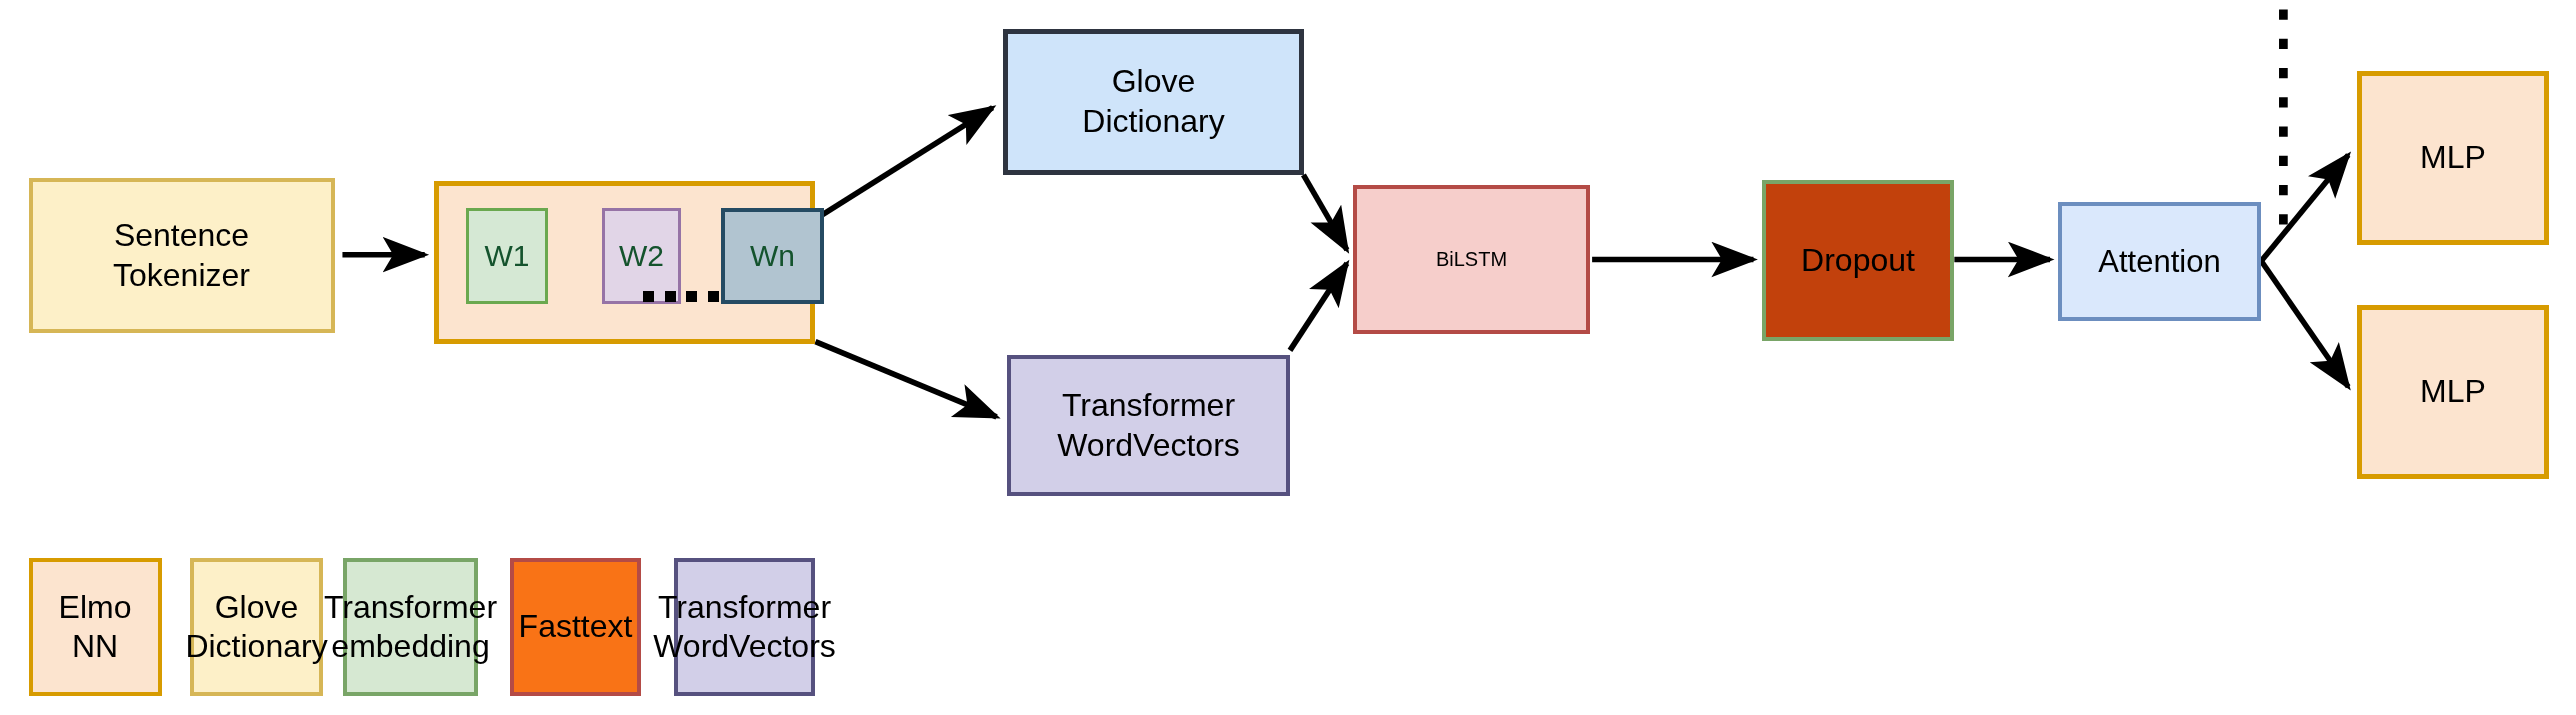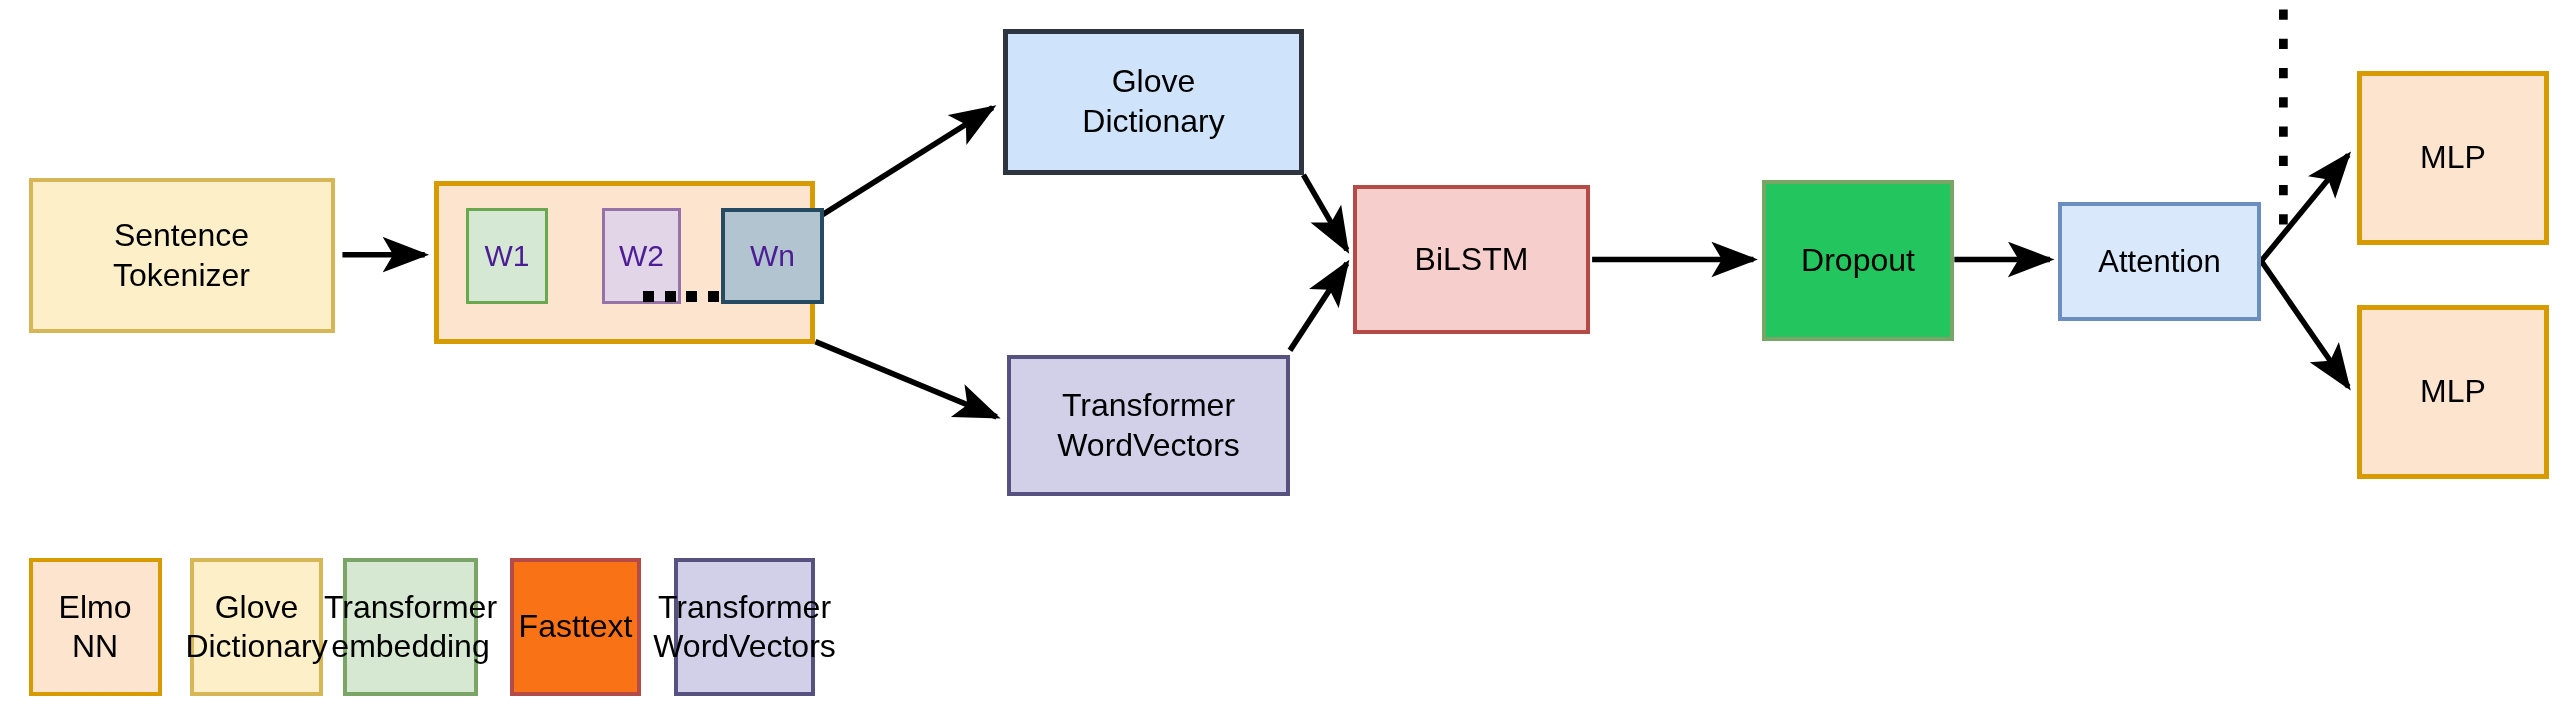--- a/index.html
+++ b/index.html
@@ -47,21 +47,21 @@
     left: 28.5px; top: 178px; width: 306px; height: 155px;
     background: #fdf0c8; border: 4px solid #d6b656; font-size: 32px;
   }
   .n-tokens {
     left: 434px; top: 181px; width: 381px; height: 163px;
     background: #fce4cf; border: 5.5px solid #d79b00;
   }
   .w-box {
     position: absolute; box-sizing: border-box;
     display: flex; align-items: center; justify-content: center;
-    font-size: 30px; color: #4c1d95;
+    font-size: 30px; color: #14532d;
     font-family: "Liberation Sans", sans-serif;
   }
   .w1 { left: 27px; top: 22px; width: 82px; height: 96px; background: #d5e8d4; border: 3.2px solid #6aa84f; }
   .w2 { left: 119px; top: 22px; width: 79px; height: 96px; background: #e1d5e7; border: 3.2px solid #9673a6; margin-left: 44px; }
   .wn { left: 282px; top: 22px; width: 103px; height: 96px; background: #b1c4d0; border: 4px solid #254b63; }
   .dots {
     position: absolute; left: 204px; top: 104px;
     width: 76px; height: 12.7px;
     display: flex; align-items: center; justify-content: space-between;
   }
@@ -70,25 +70,25 @@
   .n-glove {
     left: 1003px; top: 28.5px; width: 301px; height: 146px;
     background: #cfe4fa; border: 5.5px solid #2e3440; font-size: 32px;
   }
   .n-twv {
     left: 1007px; top: 355px; width: 283px; height: 141px;
     background: #d2cfe8; border: 4.7px solid #56517f; font-size: 32px;
   }
   .n-bilstm {
     left: 1353px; top: 185px; width: 237px; height: 149px;
-    background: #f6cecb; border: 4.7px solid #b44b46; font-size: 32px;
+    background: #f6cecb; border: 4.7px solid #b44b46; font-size: 20px;
   }
   .n-dropout {
     left: 1762px; top: 180px; width: 192px; height: 161px;
-    background: #22c55e; border: 4px solid #79a567; font-size: 32px;
+    background: #c2410c; border: 4px solid #79a567; font-size: 32px;
   }
   .n-attention {
     left: 2058px; top: 202px; width: 203px; height: 119px;
     background: #dae8fc; border: 4px solid #6c8ebf; font-size: 31px;
   }
   .n-mlp1 {
     left: 2357px; top: 71px; width: 192px; height: 174px;
     background: #fce4cf; border: 5.5px solid #d79b00; font-size: 32px;
   }
   .n-mlp2 {

